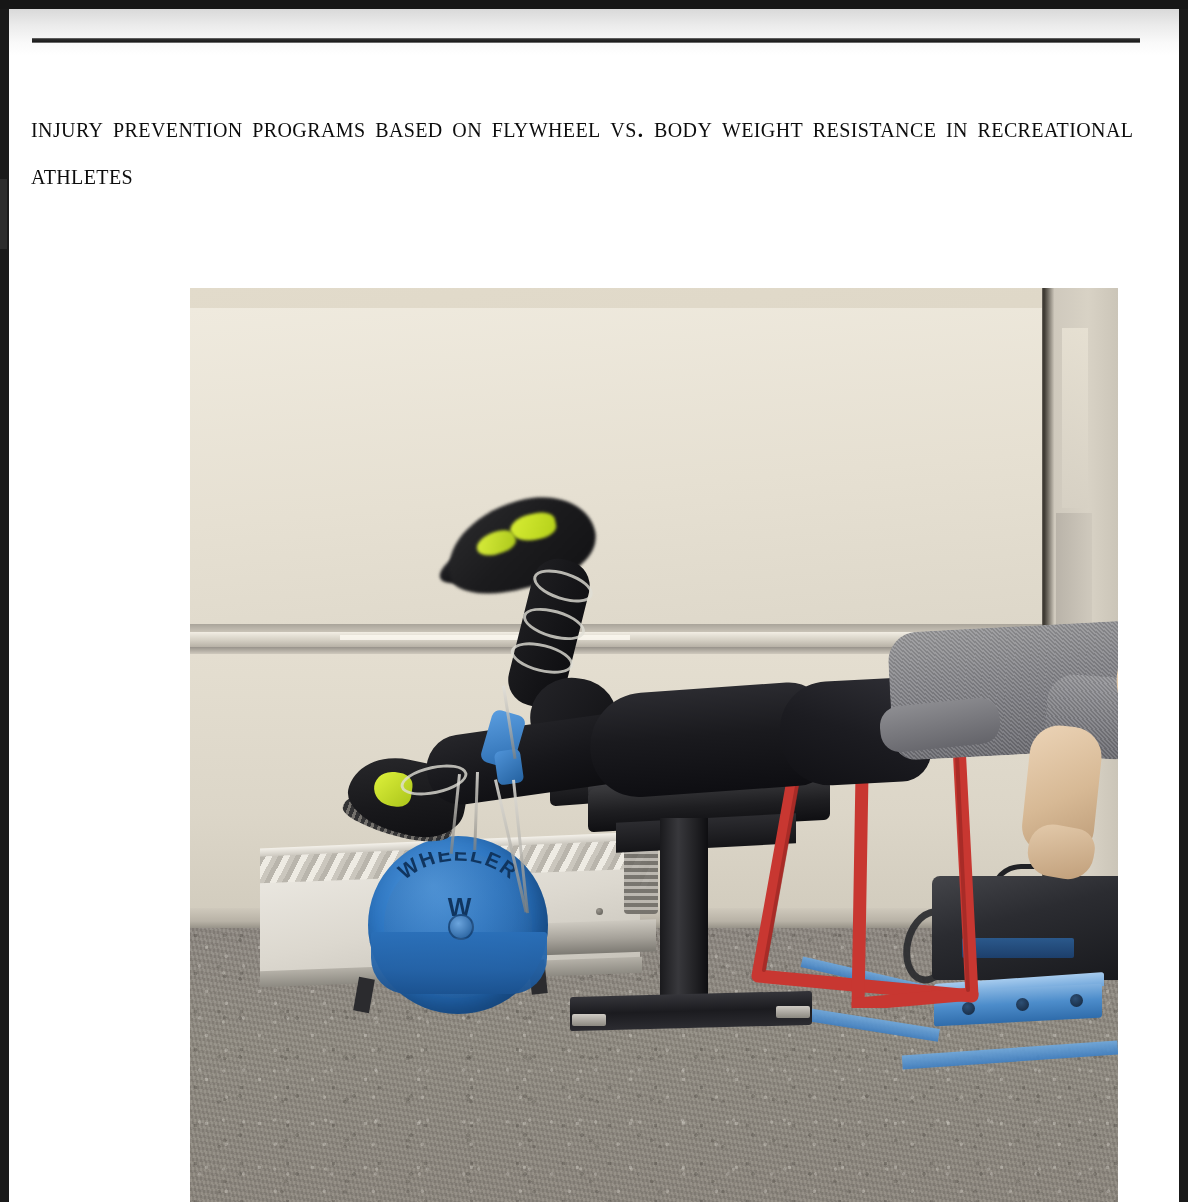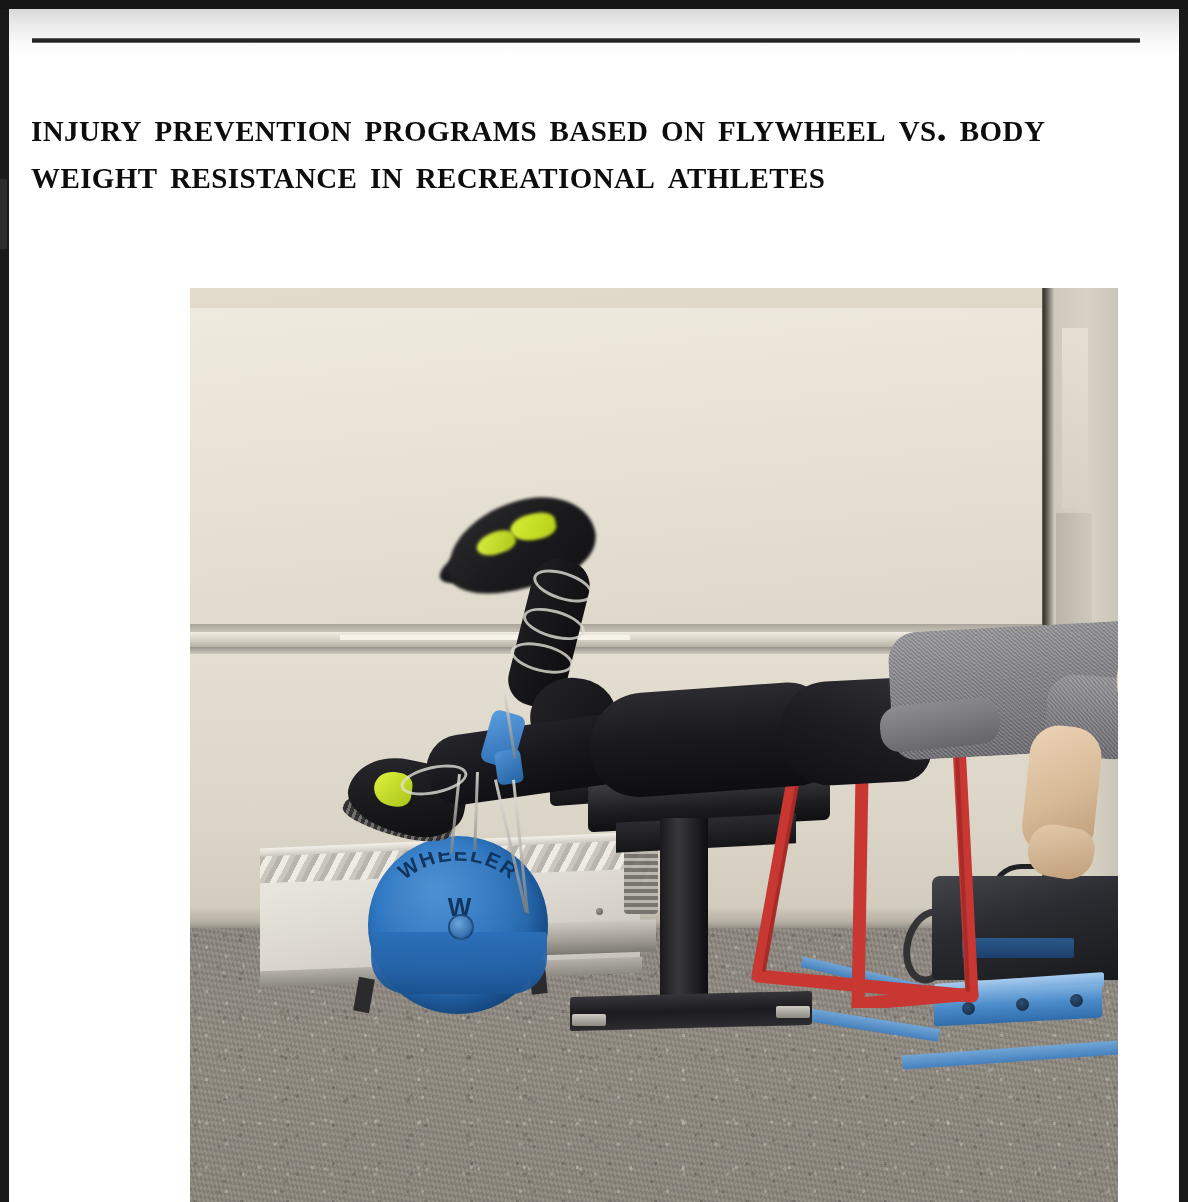--- a/index.html
+++ b/index.html
@@ -79,22 +79,22 @@
   
   #title-block {
     position: absolute;
     left: 22px;
     top: 95px;
     width: 1130px;
   }
   #doc-title {
     margin: 0;
     font-family: "Liberation Serif", "DejaVu Serif", serif;
-    font-weight: 700;
-    font-size: 41px;
+    font-weight: 400;
+    font-size: 29px;
     line-height: 47px;
     letter-spacing: 0.4px;
     color: #0d0d0d;
     font-variant: small-caps;
     text-transform: lowercase;
     word-spacing: 2px;
   }
 
   
   #photo-figure {

